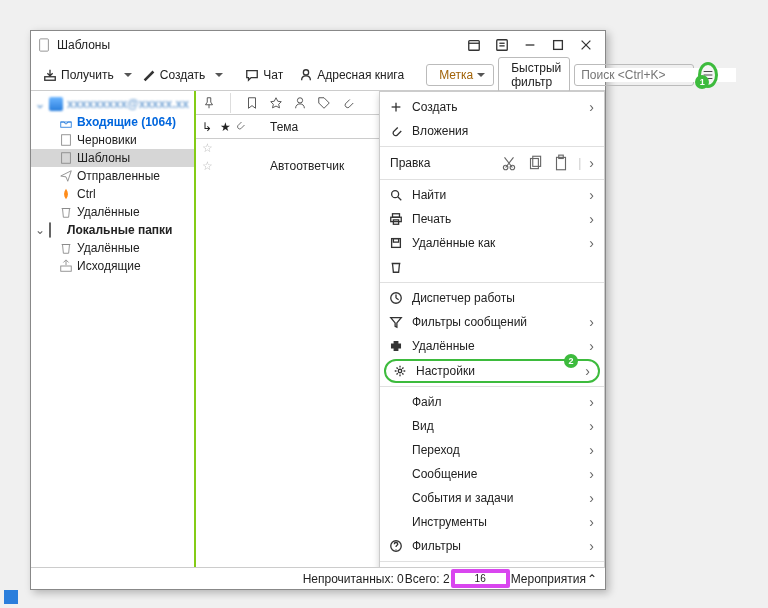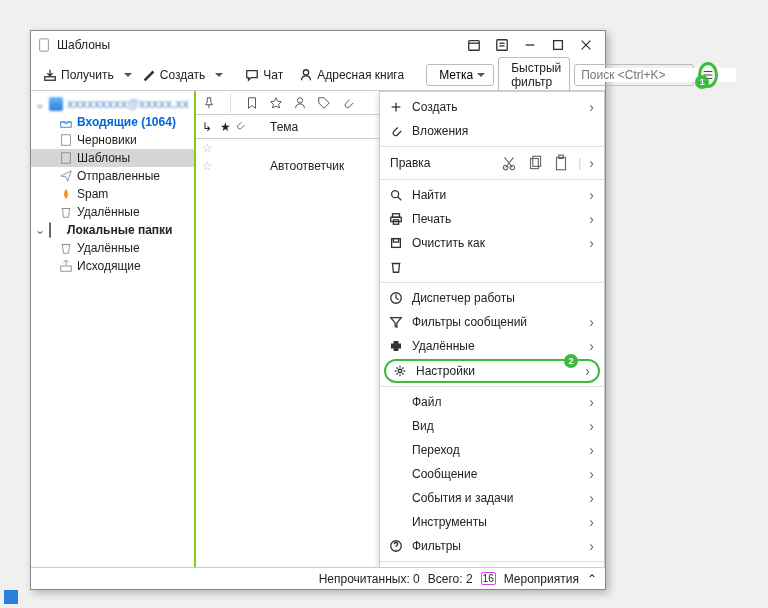--- a/index.html
+++ b/index.html
@@ -49,21 +49,21 @@
 .mi { display:flex; align-items:center; padding:4px 10px 4px 8px; gap:8px; cursor:pointer; position:relative; }
 .mi .ic { width:16px; height:16px; display:flex; align-items:center; justify-content:center; }
 .mi .ic svg { width:14px; height:14px; stroke:#333; fill:none; stroke-width:1.5; }
 .mi .lbl { flex:1; }
 .mi .arr { font-size:14px; color:#666; }
 .msep { height:1px; background:#e0e0e0; margin:3px 0; }
 .mi.hl { border:2px solid #3dbb3d; border-radius:14px; margin:1px 4px; padding:2px 8px 2px 6px; }
 .mi.hl .badge2 { position:absolute; top:-7px; right:20px; width:14px; height:14px; border-radius:50%; background:#3dbb3d; color:#fff; font-size:9px; font-weight:bold; display:flex; align-items:center; justify-content:center; }
 .mi.icons-only { justify-content:flex-start; padding:4px 10px; }
 .mi.icons-only .ic2 { width:18px; height:18px; display:flex; align-items:center; justify-content:center; }
-.status { height:22px; border-top:1px solid #ccc; display:flex; align-items:center; padding:0 8px; gap:8px; font-size:11px; }
+.status { height:22px; border-top:1px solid #ccc; display:flex; align-items:center; padding:0 8px; gap:1px; font-size:11px; }
 .status .spacer { flex:1; }
 .logo { position:absolute; left:4px; bottom:4px; width:14px; height:14px; background:#2a7edc; }
 .pc-ic { width:14px; height:11px; border:1px solid #666; border-radius:2px; position:relative; }
 </style>
 </head>
 <body>
 
 <div class="window">
   <div class="titlebar">
     <span class="icon"><svg viewBox="0 0 16 16">
@@ -130,21 +130,21 @@
           <circle cx="8" cy="5" r="3"></circle>
           <path d="M3 14c0-3 2-5 5-5s5 2 5 5"></path>
         </svg>
         <span>Адресная книга</span>
       </div>
     <div class="sep"></div>
     <div class="pill" style="color:#999">
         <svg viewBox="0 0 16 16">
           <path d="M2 2h6l6 6-6 6-6-6z" stroke="#aaa"></path>
         </svg>
-        <span style="color:#000000">Метка</span>
+        <span style="color:#a16207">Метка</span>
         <span class="caret"></span>
       </div>
     <div class="pill">
         <svg viewBox="0 0 16 16">
           <path d="M2 3h12l-5 6v5l-2-1v-4z"></path>
         </svg>
         <span>Быстрый фильтр</span>
       </div>
     <div class="search-box">
       <input placeholder="Поиск &lt;Ctrl+K&gt;" style="">
@@ -192,21 +192,21 @@
       <div class="tree-row indent">
           <span class="fi folder-ic"><svg viewBox="0 0 16 16">
               <path d="M2 8l12-6-4 12-2-5z"></path>
             </svg></span>
           <span>Отправленные</span>
         </div>
       <div class="tree-row indent">
           <span class="fi"><svg viewBox="0 0 16 16">
               <path d="M8 2c3 4 3 8 0 12-3-4-3-8 0-12z" fill="#ff8c1a" stroke="none"></path>
             </svg></span>
-          <span>Spam</span>
+          <span>Ctrl</span>
         </div>
       <div class="tree-row indent">
           <span class="fi folder-ic"><svg viewBox="0 0 16 16">
               <path d="M4 4h8l-1 10H5z M3 4h10"></path>
             </svg></span>
           <span>Удалённые</span>
         </div>
       <div class="tree-row">
           <span class="twisty">⌄</span>
           <span class="fi"><span class="pc-ic"></span></span>
@@ -350,21 +350,21 @@
             <span class="lbl">Печать</span>
             <span class="arr">›</span>
           </div>
         <div class="mi">
             <span class="ic">
               <svg viewBox="0 0 16 16">
                 <rect x="3" y="3" width="10" height="10"></rect>
                 <rect x="5" y="3" width="6" height="4"></rect>
               </svg>
             </span>
-            <span class="lbl">Очистить как</span>
+            <span class="lbl">Удалённые как</span>
             <span class="arr">›</span>
           </div>
         <div class="mi">
             <span class="ic">
               <svg viewBox="0 0 16 16">
                 <path d="M4 4h8l-1 10H5z M3 4h10"></path>
               </svg>
             </span>
           </div>
         <div class="msep"></div>
@@ -451,18 +451,18 @@
         <div class="mi"></div>
       </div>
     </div>
   </div>
 
   <div class="status">
     <span></span>
     <div class="spacer"></div>
     <span>Непрочитанных: 0</span>
     <span>Всего: 2</span>
-    <span style="border:1px solid #d946ef;border-radius:2px;padding:0 1px;font-size:10px">16</span>
+    <span style="border:4px solid #d946ef;border-radius:2px;padding:0 20px;font-size:10px">16</span>
     <span>Мероприятия</span>
     <span>⌃</span>
   </div>
 </div>
 <div class="logo"></div>
 
 </body></html>

